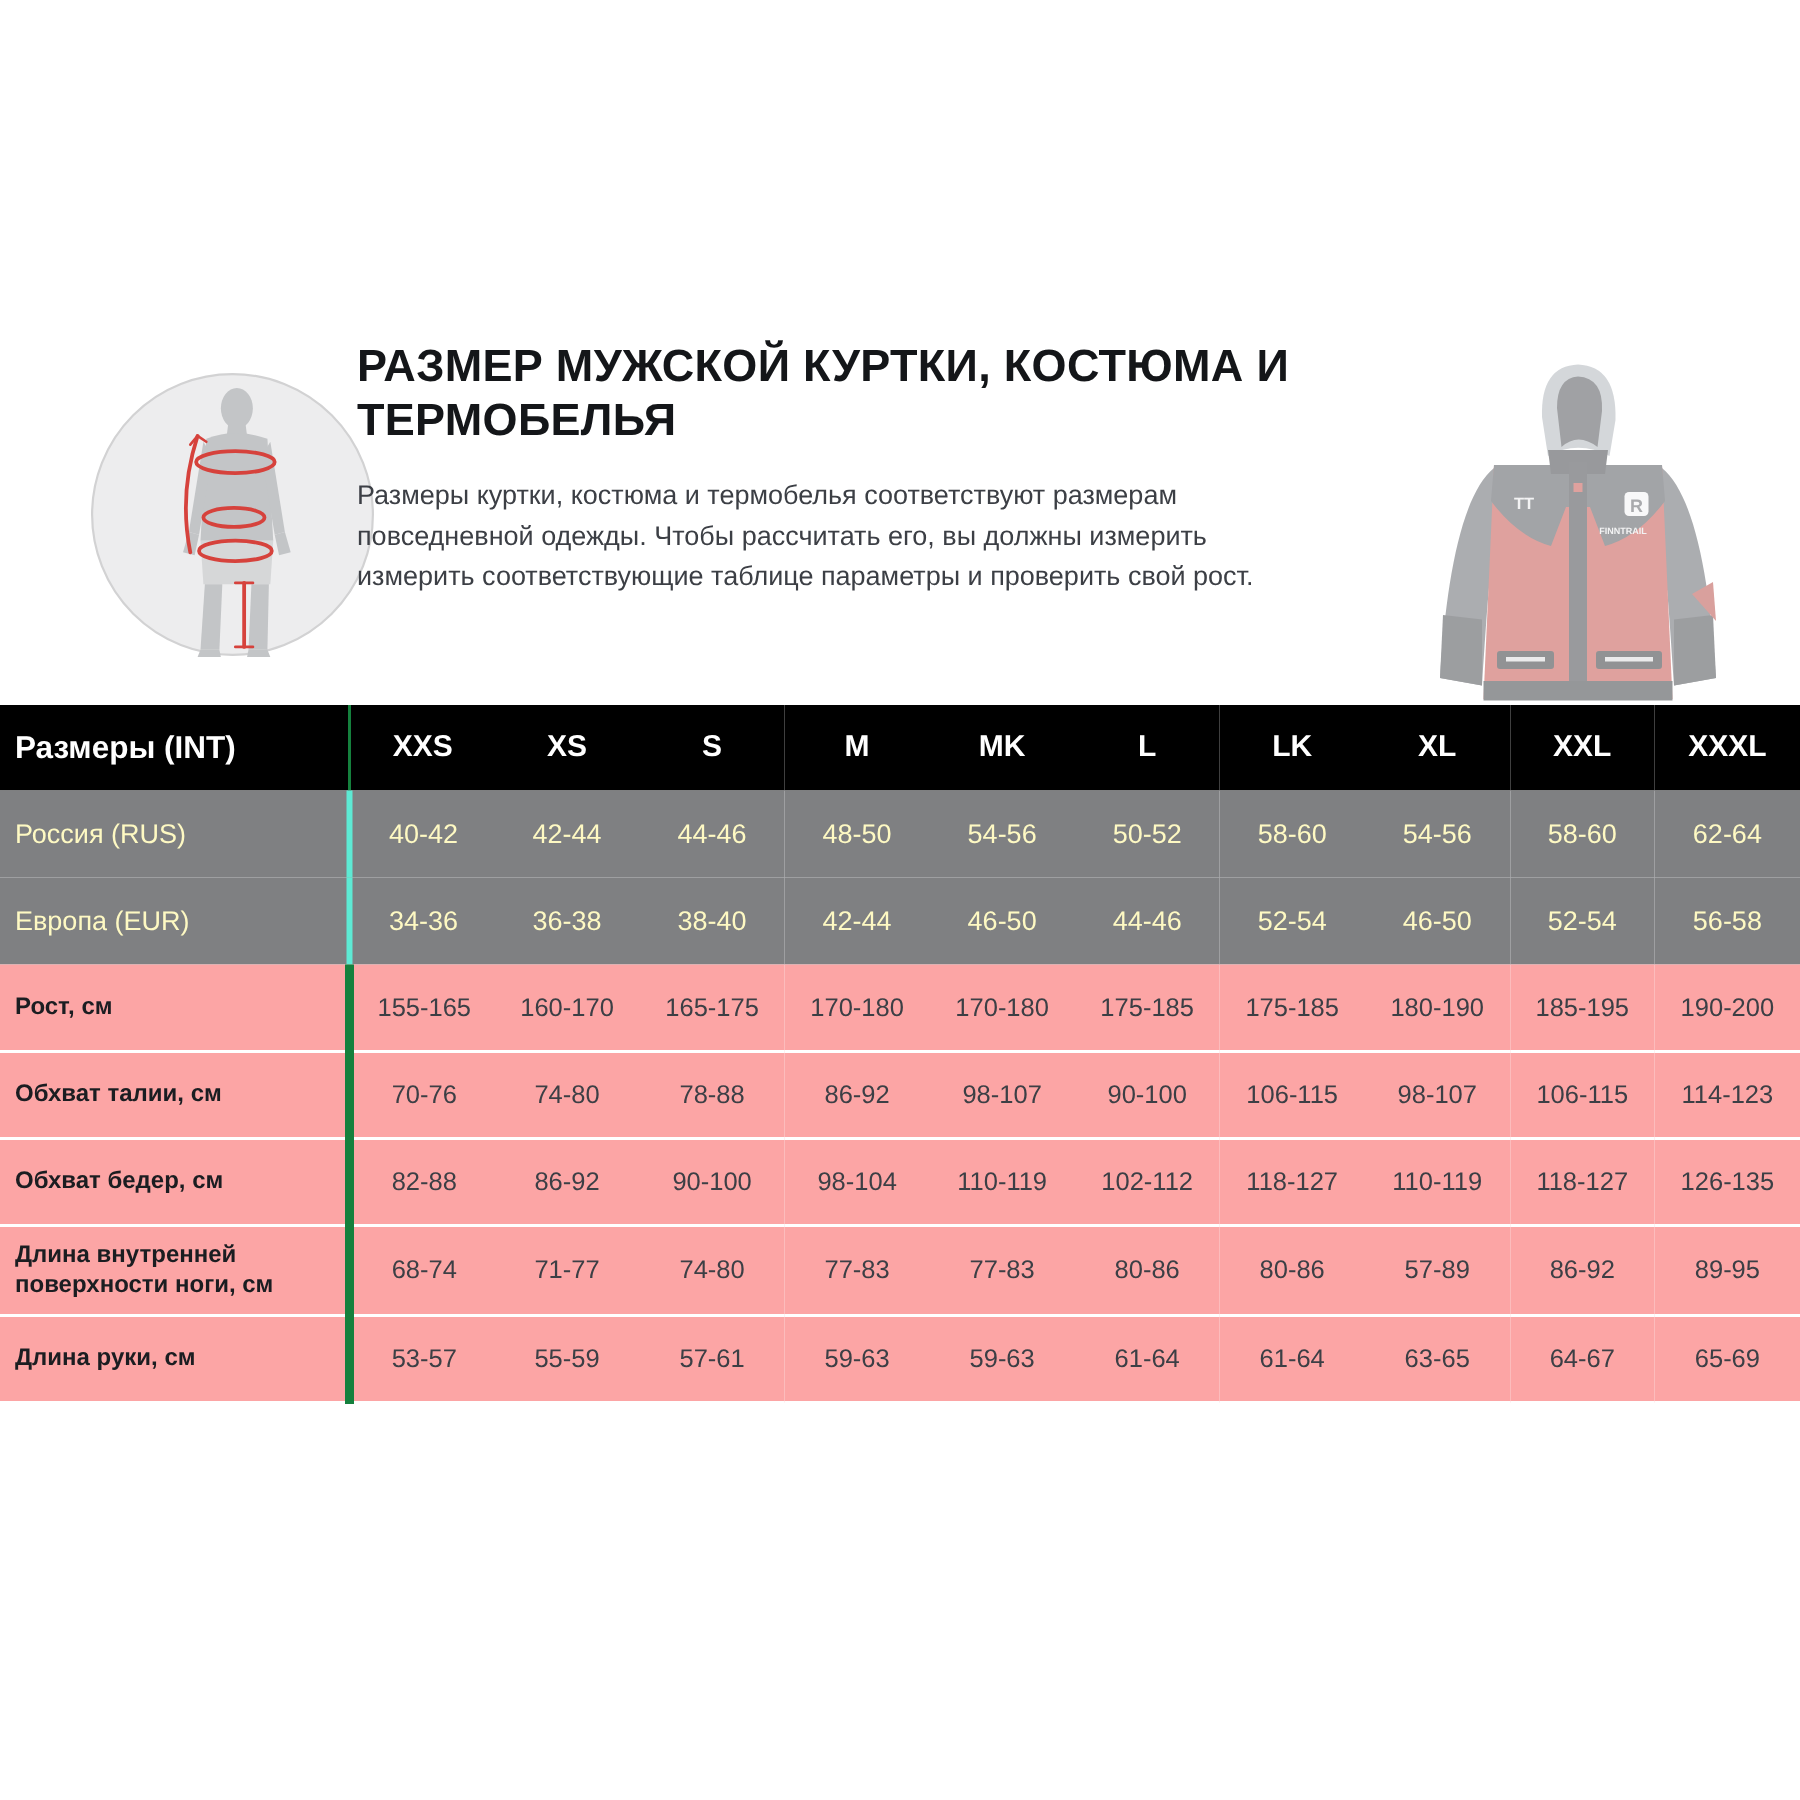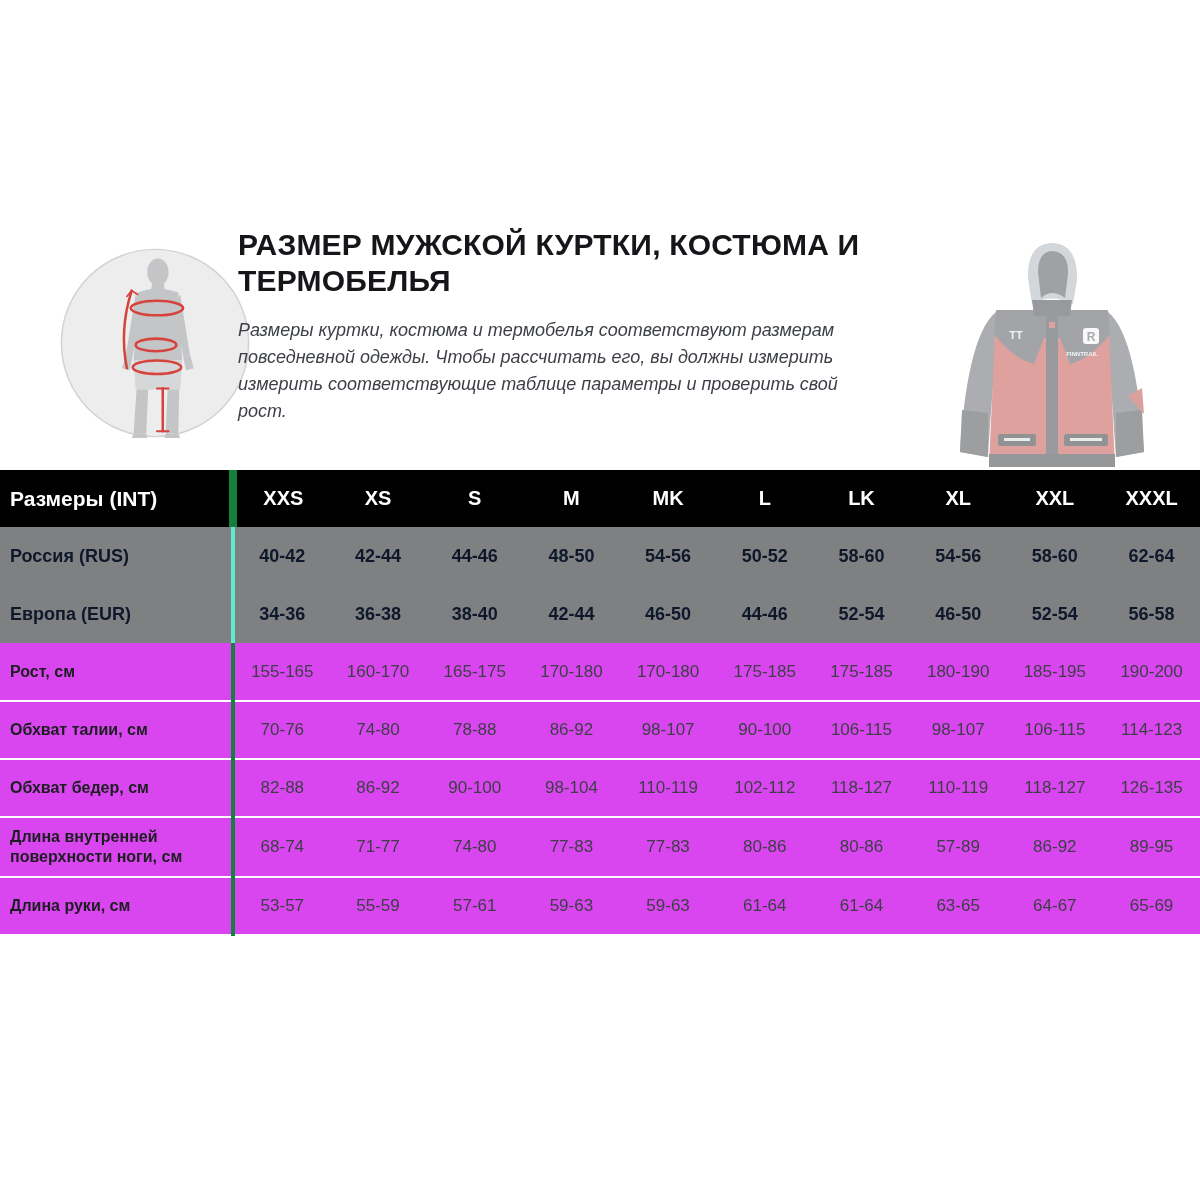--- a/index.html
+++ b/index.html
@@ -15,49 +15,49 @@
   
   .measure-icon { position: absolute; left: 58px; top: 246px; width: 194px; height: 194px; }
   .intro-text { position: absolute; left: 238px; top: 227px; width: 700px; }
   .page-title {
     margin: 0; width: 700px;
     font-size: 30px; line-height: 36px; font-weight: 800;
     letter-spacing: 0.2px; color: #141619; text-transform: uppercase;
   }
   .page-desc {
     margin: 18px 0 0; width: 604px;
-    font-size: 18px; line-height: 27px; color: #3c3f45; font-style: italic;
+    font-size: 18px; line-height: 27px; color: #3c3f45;
   }
   .jacket { position: absolute; left: 952px; top: 238px; width: 200px; height: 231px; opacity: 0.5; }
 
   
   .size-table {
     position: absolute; left: 0; top: 470px; width: 1200px;
     border-collapse: collapse; table-layout: fixed;
   }
   .size-table th, .size-table td { padding: 0 6px; vertical-align: middle; }
 
   .row-head { height: 57px; background: #000000; }
   .row-head th { color: #ffffff; font-weight: bold; font-size: 20px; text-align: center; }
   .row-head th.corner-cell { text-align: left; padding-left: 10px; font-size: 21px; }
-  .row-head .first-data { border-left: 8px solid #15803d; }
+  .row-head .first-data { border-left: 2px solid #15803d; }
 
   .row-size { height: 58px; background: #7f8082; }
-  .row-size td { color: #0f172a; font-size: 18px; text-align: center; font-weight: bold; }
+  .row-size td { color: #fef9c3; font-size: 18px; text-align: center; font-weight: normal; }
   .row-size td.label-cell { text-align: left; padding-left: 10px; }
   .row-size .first-data { border-left: 4px solid #5eead4; }
 
-  .row-body { height: 58px; background: #d946ef; border-bottom: 2px solid #ffffff; }
+  .row-body { height: 58px; background: #fca5a5; border-bottom: 2px solid #ffffff; }
   .row-body.row-tall { height: 60px; }
   .row-body td { color: #3c3f45; font-size: 17px; text-align: center; }
   .row-body td.label-cell {
     text-align: left; padding-left: 10px;
     color: #1b1d21; font-weight: bold; font-size: 16px; line-height: 20px;
   }
-  .row-body .first-data { border-left: 4px solid #15803d; }
+  .row-body .first-data { border-left: 6px solid #15803d; }
 </style>
 </head>
 <body>
 
 <div class="page">
 
   <svg class="measure-icon" viewBox="0 0 200 200" xmlns="http://www.w3.org/2000/svg">
     <circle cx="100" cy="100" r="96.5" fill="#ededee" stroke="#d2d2d3" stroke-width="1.5"></circle>
     <g fill="#c3c5c7">
       <ellipse cx="103" cy="27" rx="11" ry="14"></ellipse>

